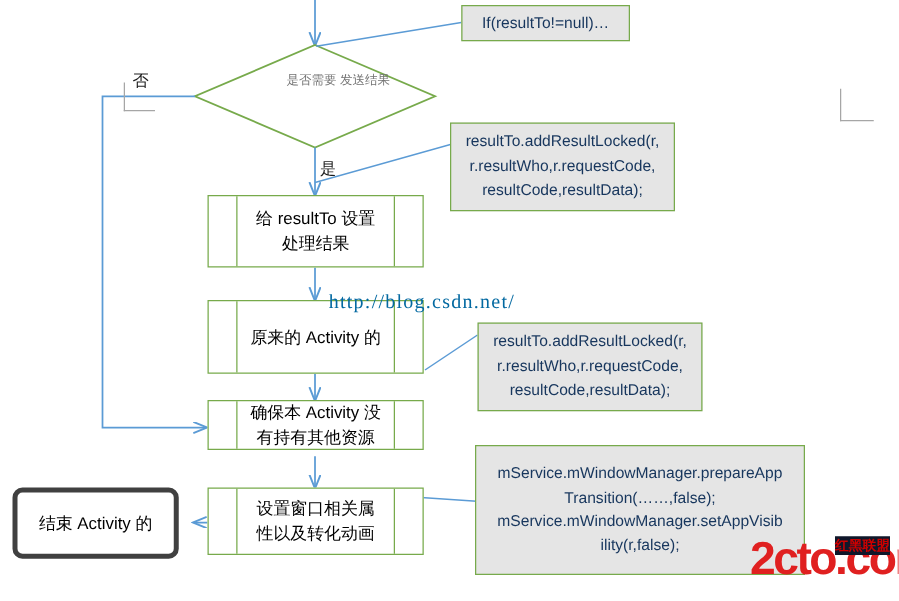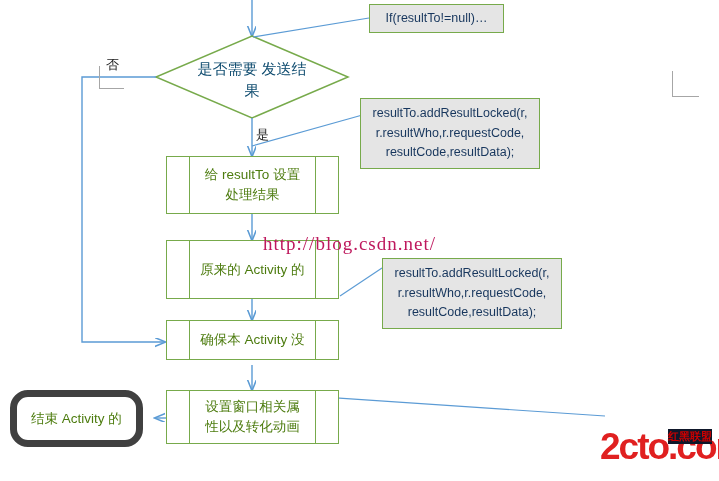--- a/index.html
+++ b/index.html
@@ -23,21 +23,21 @@
     top: 0;
     width: 719px;
     height: 481px;
     pointer-events: none;
   }
   .node {
     position: absolute;
     box-sizing: border-box;
     border: 1px solid #77aa4b;
     background: #ffffff;
-    color: #4d7c0f;
+    color: #000000;
     display: flex;
     flex-direction: column;
     align-items: center;
     justify-content: center;
     text-align: center;
     line-height: 1.45;
     font-size: 13.5px;
   }
   .node .line { display: block; white-space: nowrap; }
   
@@ -46,22 +46,22 @@
     position: absolute;
     top: 0;
     bottom: 0;
     width: 0;
     border-left: 1px solid #77aa4b;
   }
   .proc::before { left: 22px; }
   .proc::after  { right: 22px; }
 
   .terminator {
-    border-radius: 18px;
-    border: 7px solid #404040;
+    border-radius: 8px;
+    border: 4px solid #404040;
     text-align: right;
   }
 
   .callout {
     position: absolute;
     box-sizing: border-box;
     border: 1px solid #77aa4b;
     background: #e5e5e5;
     color: #17365d;
     display: flex;
@@ -69,39 +69,39 @@
     align-items: center;
     justify-content: center;
     text-align: center;
     font-size: 12.5px;
     line-height: 1.55;
   }
   .callout .line { display: block; white-space: nowrap; }
 
   .diamond-label {
     position: absolute;
-    text-align: center;
-    color: #0c4a6e;
-    font-size: 15px;
+    text-align: right;
+    color: #737373;
+    font-size: 10px;
     line-height: 1.45;
     pointer-events: none;
   }
 
   .edge-label {
     position: absolute;
     font-size: 13px;
     color: #1a1a1a;
     background: transparent;
   }
 
   .wm-url {
     position: absolute;
-    color: #be185d;
+    color: #0369a1;
     font-family: "Liberation Serif", "DejaVu Serif", serif;
-    font-size: 19px;
+    font-size: 16px;
     letter-spacing: 1px;
     white-space: nowrap;
     user-select: none;
   }
 
   .wm-logo {
     position: absolute;
     user-select: none;
   }
   .wm-logo .brand {
@@ -179,20 +179,21 @@
     <span class="line">给 resultTo 设置</span>
     <span class="line">处理结果</span>
   </div>
 
   <div class="node proc" style="left:166px; top:240px; width:173px; height:59px;gap:28px;">
     <span class="line">原来的 Activity 的</span>
   </div>
 
   <div class="node proc" style="left:166px; top:320px; width:173px; height:40px;">
     <span class="line">确保本 Activity 没</span>
+    <span class="line">有持有其他资源</span>
   </div>
 
   <div class="node proc" style="left:166px; top:390px; width:173px; height:54px;">
     <span class="line">设置窗口相关属</span>
     <span class="line">性以及转化动画</span>
   </div>
 
   <div class="node terminator" style="left:10px; top:390px; width:133px; height:57px;">
     <span class="line">结束 Activity 的</span>
   </div>
@@ -206,20 +207,26 @@
     <span class="line">r.resultWho,r.requestCode,</span>
     <span class="line">resultCode,resultData);</span>
   </div>
 
   <div class="callout" style="left:382px; top:258px; width:180px; height:71px;">
     <span class="line">resultTo.addResultLocked(r,</span>
     <span class="line">r.resultWho,r.requestCode,</span>
     <span class="line">resultCode,resultData);</span>
   </div>
 
+  <div class="callout" style="left:380px; top:356px; width:264px; height:104px;">
+    <span class="line">mService.mWindowManager.prepareApp</span>
+    <span class="line">Transition(……,false);</span>
+    <span class="line">mService.mWindowManager.setAppVisib</span>
+    <span class="line">ility(r,false);</span>
+  </div>
 
   <div class="mono-mark" style="left:672px; top:71px; width:26px; height:25px;"></div>
 
   <div class="wm-url" style="left:263px; top:233px;">http://blog.csdn.net/</div>
 
   <div class="wm-logo" style="left:600px; top:428px; width:112px; height:44px;">
     <div class="brand">2cto.com</div>
     <div class="cn">红黑联盟</div>
   </div>
 

